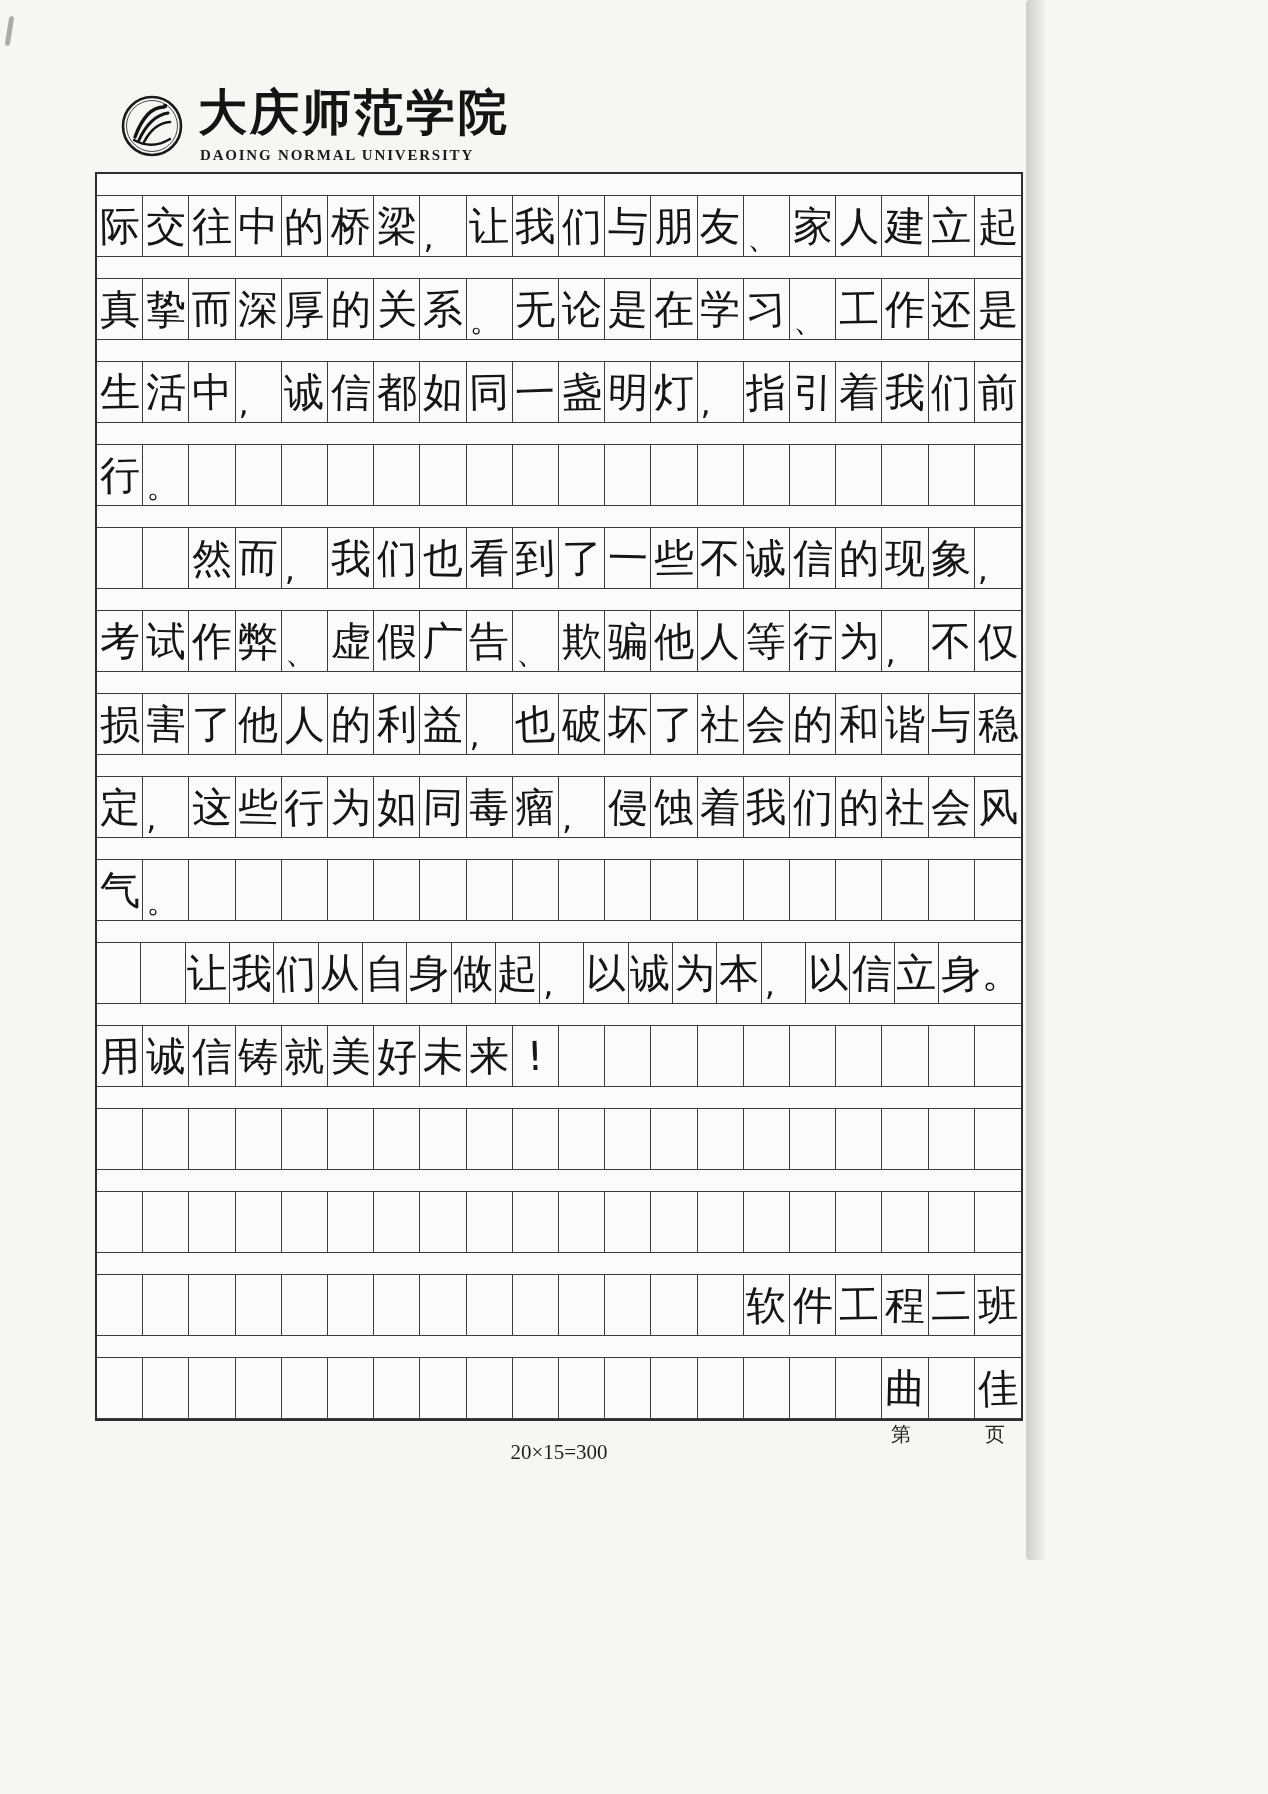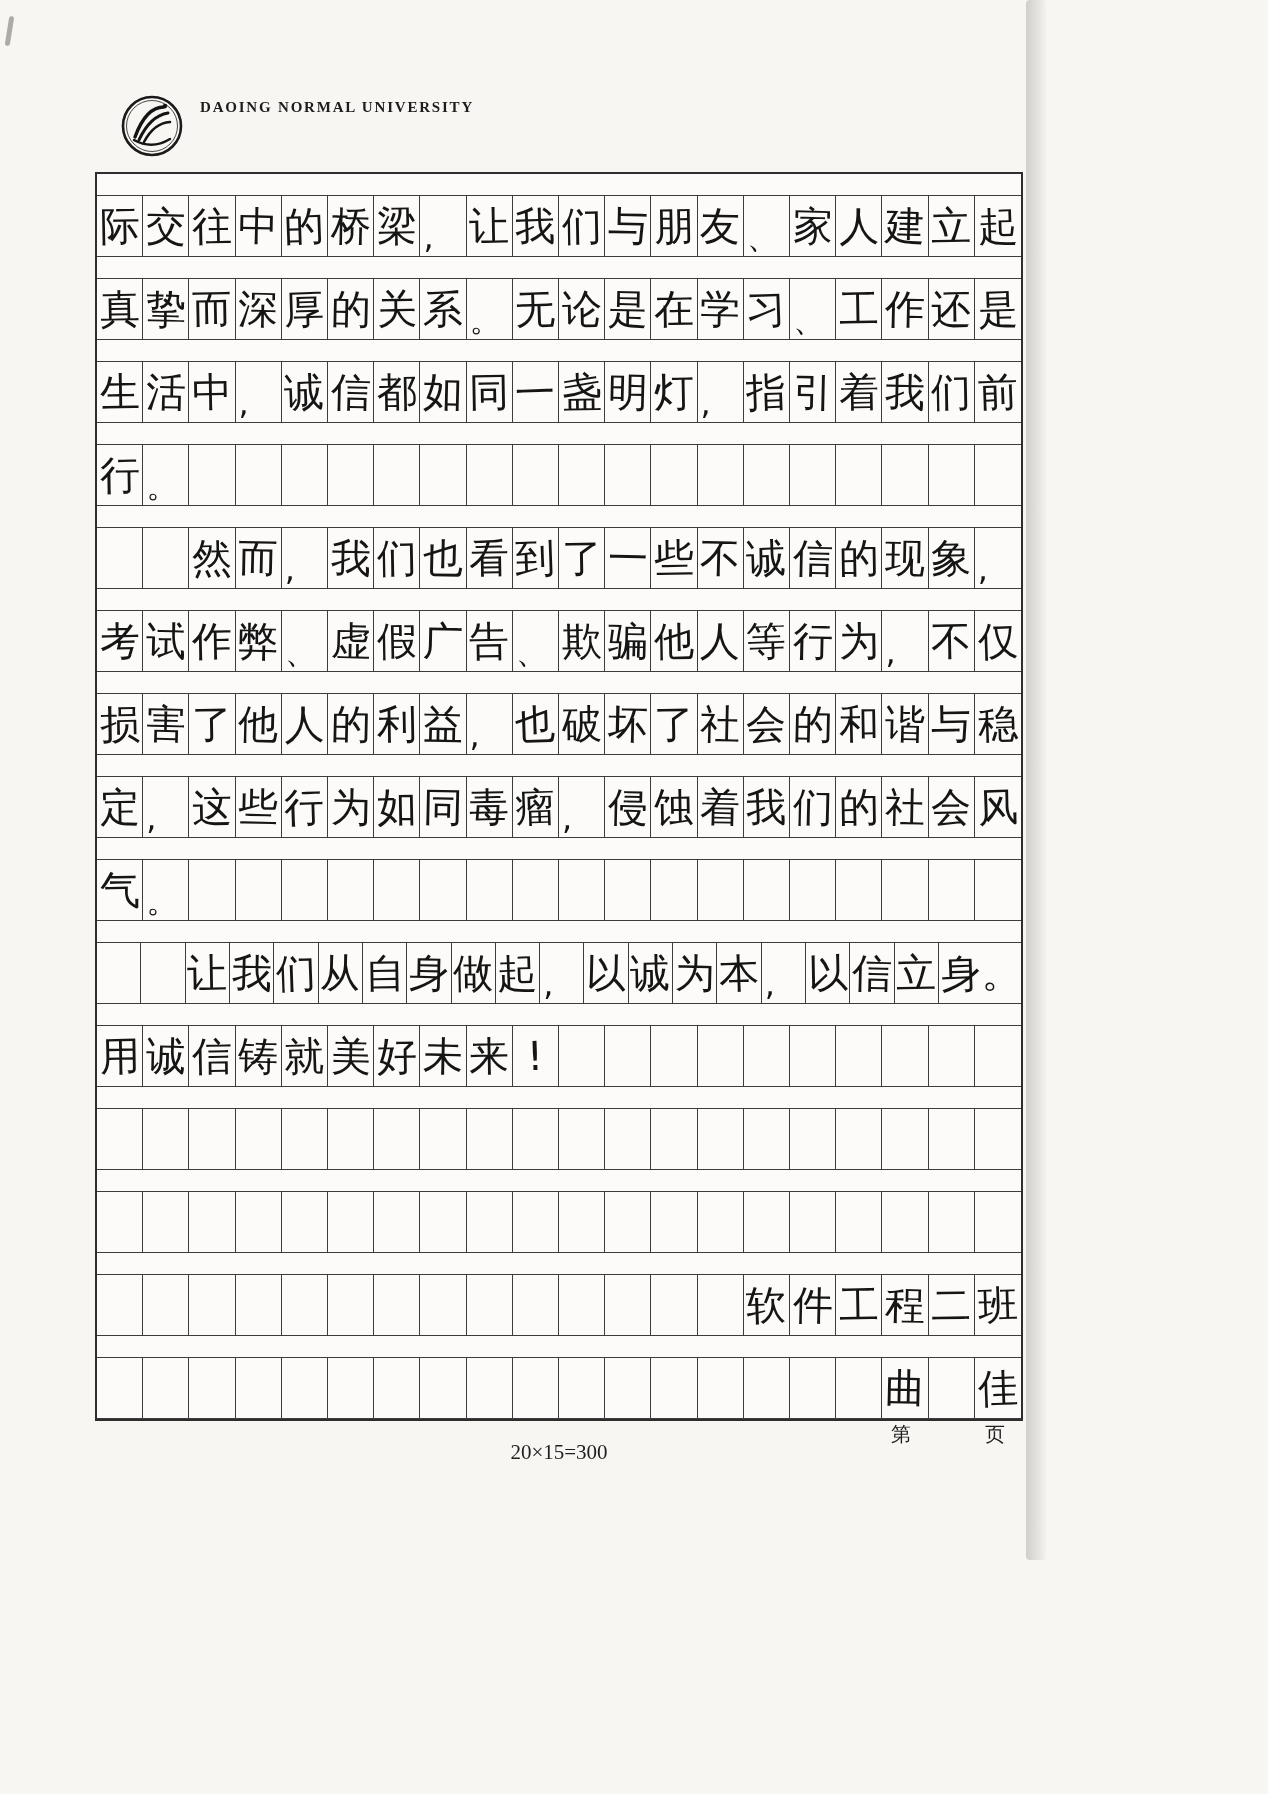--- a/index.html
+++ b/index.html
@@ -25,21 +25,21 @@
   
   .uni-header { position:absolute; left:120px; top:86px; display:flex; align-items:flex-start; }
   .seal { width:64px; height:64px; margin-top:8px; flex:0 0 auto; }
   .uni-names { margin-left:14px; }
   .uni-cn {
     font-size:49px; font-weight:bold; color:#141414; letter-spacing:3px;
     line-height:1.1; font-family:"DejaVu Sans", sans-serif;
   }
   .uni-en {
     font-size:15px; font-weight:bold; color:#1c1c1c; letter-spacing:1.8px;
-    margin-top:13px; margin-left:2px; font-family:"Liberation Serif", serif;
+    margin-top:7px; margin-left:2px; font-family:"Liberation Serif", serif;
   }
   
   .grid {
     position:absolute; left:95px; top:172px; width:928px;
     border:2px solid #2e2e2e;
     background:#fcfbf9;
   }
   .row {
     display:grid; grid-template-columns:repeat(20, 1fr);
     height:62px; margin-top:21px;
@@ -86,20 +86,21 @@
   <svg class="seal" viewBox="0 0 64 64">
     <circle cx="32" cy="32" r="29" fill="none" stroke="#1a1a1a" stroke-width="2.6"></circle>
     <circle cx="32" cy="32" r="25.5" fill="none" stroke="#1a1a1a" stroke-width="0.8"></circle>
     <path d="M15 43 Q26 13 44 13" fill="none" stroke="#141414" stroke-width="3.4" stroke-linecap="round"></path>
     <path d="M19 46 Q30 22 48 19" fill="none" stroke="#141414" stroke-width="3" stroke-linecap="round"></path>
     <path d="M24 48 Q34 29 50 28" fill="none" stroke="#141414" stroke-width="2.6" stroke-linecap="round"></path>
     <path d="M14 46 Q32 56 50 45" fill="none" stroke="#141414" stroke-width="2.4" stroke-linecap="round"></path>
     <circle cx="45" cy="12" r="2.2" fill="#141414"></circle>
   </svg>
   <div class="uni-names">
+    <div class="uni-cn">大庆师范学院</div>
     <div class="uni-en">DAOING NORMAL UNIVERSITY</div>
   </div>
 </header>
 
 <div id="grid" class="grid">
     <div class="row">
       <div class="cell">
         <span class="hw">际</span>
       </div>
       <div class="cell">

